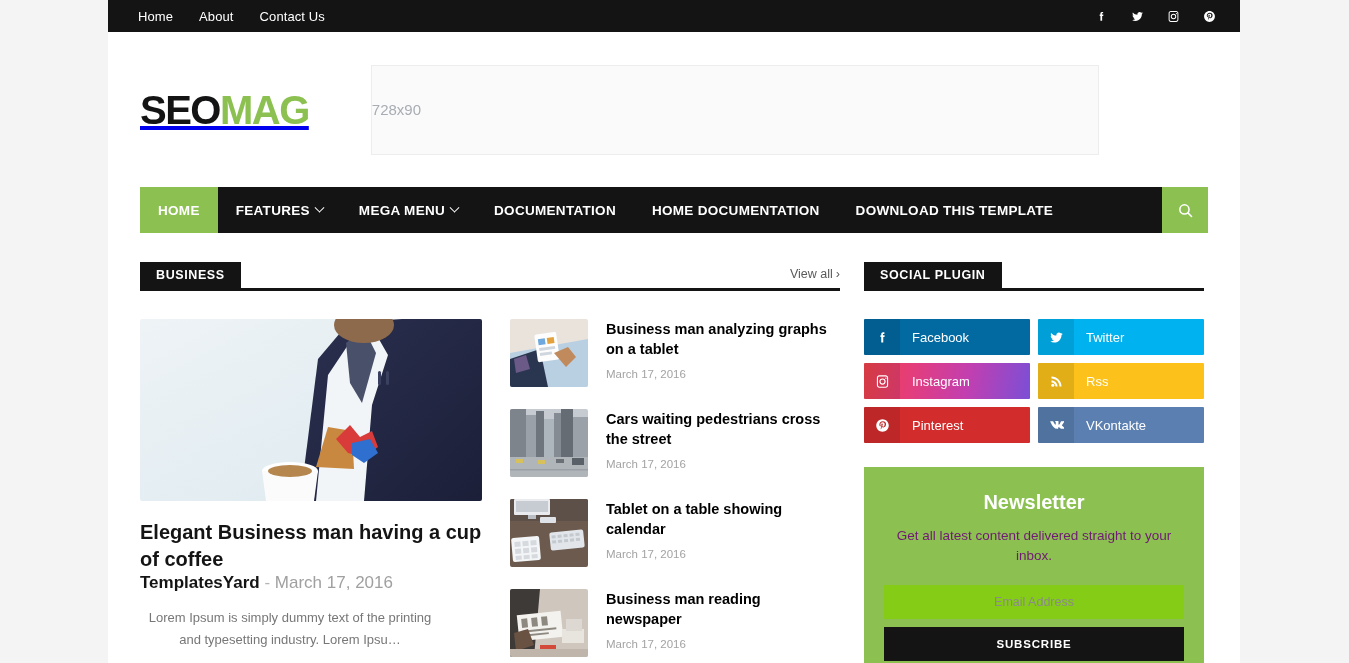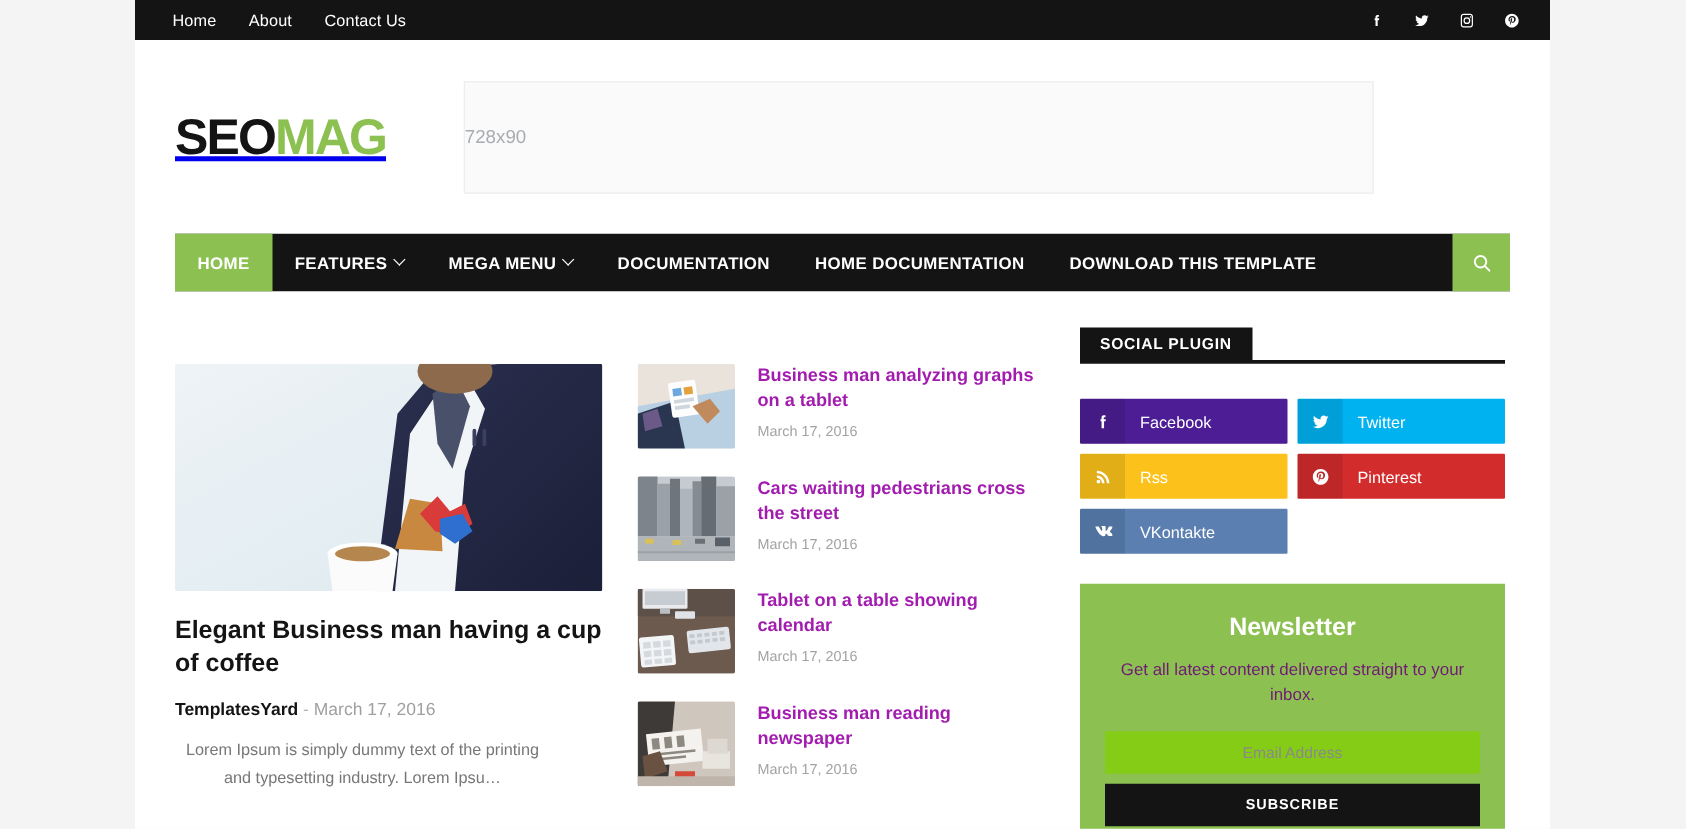--- a/index.html
+++ b/index.html
@@ -100,38 +100,38 @@
   
   .postrow { display:flex; gap:28px; margin-top:28px; }
   .feature { width:342px; }
   .feature .img {
     width:342px; height:182px; border-radius:2px; overflow:hidden; position:relative;
   }
   .feature h2 {
     font-size:20px; line-height:1.35; color:#141414; font-weight:bold;
     margin-top:18px;
   }
-  .meta { margin-top:14px; font-size:14px; }
+  .meta { font-size:17px; }
   .meta .author { color:#141414; font-weight:bold; }
   .meta .sep { color:#b5b5b5; }
   .meta .date { color:#a0a0a0; }
   .excerpt {
     margin-top:14px; font-size:13px; line-height:1.7; color:#777777;
     max-width:300px;
     text-align:center;
   }
 
   .list { width:330px; display:flex; flex-direction:column; gap:22px; }
   .listitem { display:flex; gap:18px; }
   .listitem .thumb {
     width:78px; height:68px; flex:none; border-radius:2px; overflow:hidden; position:relative;
   }
   .listitem .body { padding-top:1px; }
   .listitem h3 {
-    font-size:14.5px; line-height:1.35; color:#a21caf; font-weight:bold;
+    font-size:14.5px; line-height:1.35; color:#000000; font-weight:bold;
   }
   .listitem .date { margin-top:9px; font-size:11.5px; color:#a3a3a3; }
 
   
   .socgrid {
     margin-top:28px; display:grid; grid-template-columns:1fr 1fr;
     gap:8px 8px;
   }
   .socbtn {
     height:36px; display:flex; align-items:center;
@@ -244,20 +244,27 @@
         <svg viewBox="0 0 24 24">
           <circle cx="10.5" cy="10.5" r="6.5"></circle>
           <line x1="15.4" y1="15.4" x2="20.5" y2="20.5" stroke-linecap="round"></line>
         </svg>
       </div>
     </div>
 
     <div class="content">
 
       <div class="col-main">
+        <div class="sechead">
+          <div class="title">BUSINESS</div>
+          <a href="#" class="viewall">
+            <span>View all</span>
+            <span>›</span>
+          </a>
+        </div>
 
         <div class="postrow">
 
           <article class="feature">
             <div class="img">
               <svg class="ph" viewBox="0 0 342 182" preserveAspectRatio="none">
                 <defs>
                   <linearGradient id="bgw" x1="0" y1="0" x2="1" y2="1">
                     <stop offset="0%" stop-color="#eef3f6"></stop>
                       <stop offset="60%" stop-color="#e3edf2"></stop>
@@ -411,38 +418,48 @@
           </div>
         </div>
       </div>
 
       <aside class="col-side">
         <div class="sechead">
           <div class="title">SOCIAL PLUGIN</div>
         </div>
 
         <div class="socgrid">
-          <a href="#" class="socbtn" style="background:#4c1d95">
+          <a href="#" class="socbtn" style="background:#0369a1">
             <span class="ic">
               <svg viewBox="0 0 24 24">
                   <path d="M15.1 8.5h-2.3V7c0-.6.4-.8.7-.8h1.5V3.6h-2.1c-2.4 0-2.9 1.8-2.9 2.9v2h-1.3v2.8h1.3V20h3.2v-8.7h2l.2-2.8z"></path>
                 </svg>
             </span>
             <span class="lbl">Facebook</span>
           </a>
 
           <a href="#" class="socbtn" style="background:#00b2f0">
             <span class="ic">
               <svg viewBox="0 0 24 24">
                   <path d="M22 5.9c-.7.3-1.5.5-2.3.6.8-.5 1.5-1.3 1.8-2.3-.8.5-1.7.8-2.6 1-.7-.8-1.8-1.3-3-1.3-2.2 0-4.1 1.8-4.1 4.1 0 .3 0 .6.1.9-3.4-.2-6.4-1.8-8.4-4.3-.4.6-.6 1.3-.6 2.1 0 1.4.7 2.7 1.8 3.4-.7 0-1.3-.2-1.9-.5v.1c0 2 1.4 3.6 3.3 4-.3.1-.7.1-1.1.1-.3 0-.5 0-.8-.1.5 1.6 2 2.8 3.8 2.8-1.4 1.1-3.2 1.8-5.1 1.8H2c1.8 1.2 4 1.8 6.3 1.8 7.5 0 11.7-6.3 11.7-11.7v-.5c.8-.6 1.5-1.3 2-2.1z"></path>
                 </svg>
             </span>
             <span class="lbl">Twitter</span>
           </a>
 
+          <a href="#" class="socbtn" style="background:linear-gradient(100deg,#f0424a 0%,#e33d7d 30%,#c23fb0 62%,#7b4fd6 100%)">
+            <span class="ic">
+              <svg viewBox="0 0 24 24">
+                  <path d="M17 2H7C4.8 2 3 3.8 3 6v12c0 2.2 1.8 4 4 4h10c2.2 0 4-1.8 4-4V6c0-2.2-1.8-4-4-4zm2.2 16c0 1.2-1 2.2-2.2 2.2H7c-1.2 0-2.2-1-2.2-2.2V6c0-1.2 1-2.2 2.2-2.2h10c1.2 0 2.2 1 2.2 2.2v12z"></path>
+                  <path d="M12 7a5 5 0 100 10 5 5 0 000-10zm0 8.2A3.2 3.2 0 1112 8.8a3.2 3.2 0 010 6.4z"></path>
+                  <circle cx="17.4" cy="6.6" r="1.1"></circle>
+                </svg>
+            </span>
+            <span class="lbl">Instagram</span>
+          </a>
 
           <a href="#" class="socbtn" style="background:#fcc21b">
             <span class="ic">
               <svg viewBox="0 0 24 24">
                   <circle cx="6" cy="18" r="2.4"></circle>
                   <path d="M4 10.3v3.2c3.6 0 6.5 2.9 6.5 6.5h3.2c0-5.4-4.3-9.7-9.7-9.7z"></path>
                   <path d="M4 4v3.2c7.1 0 12.8 5.7 12.8 12.8H20C20 11.2 12.8 4 4 4z"></path>
                 </svg>
             </span>
             <span class="lbl">Rss</span>

